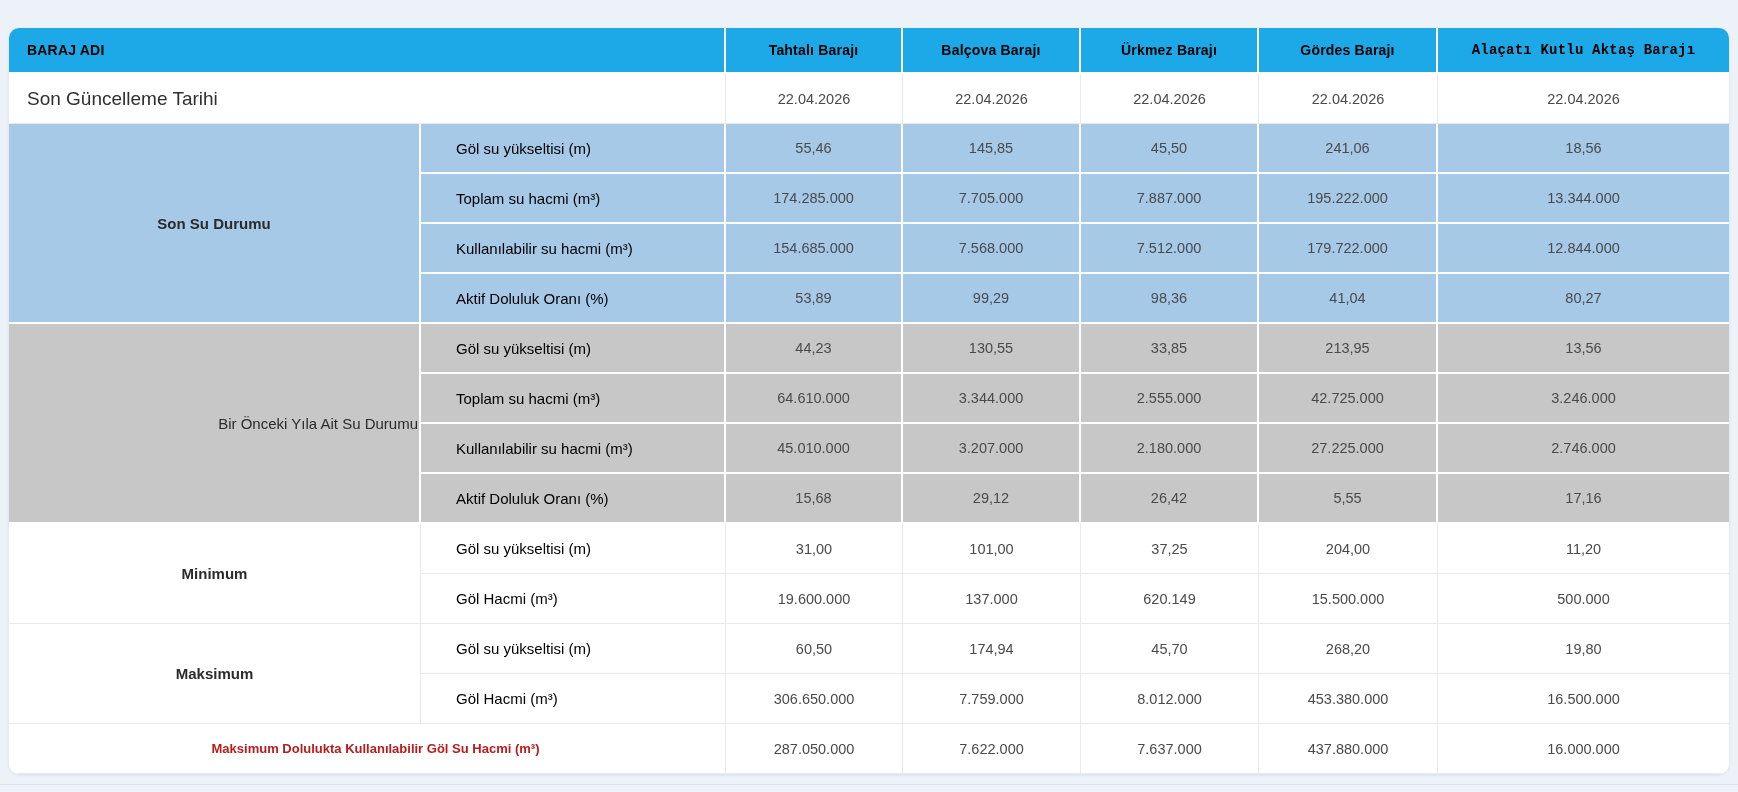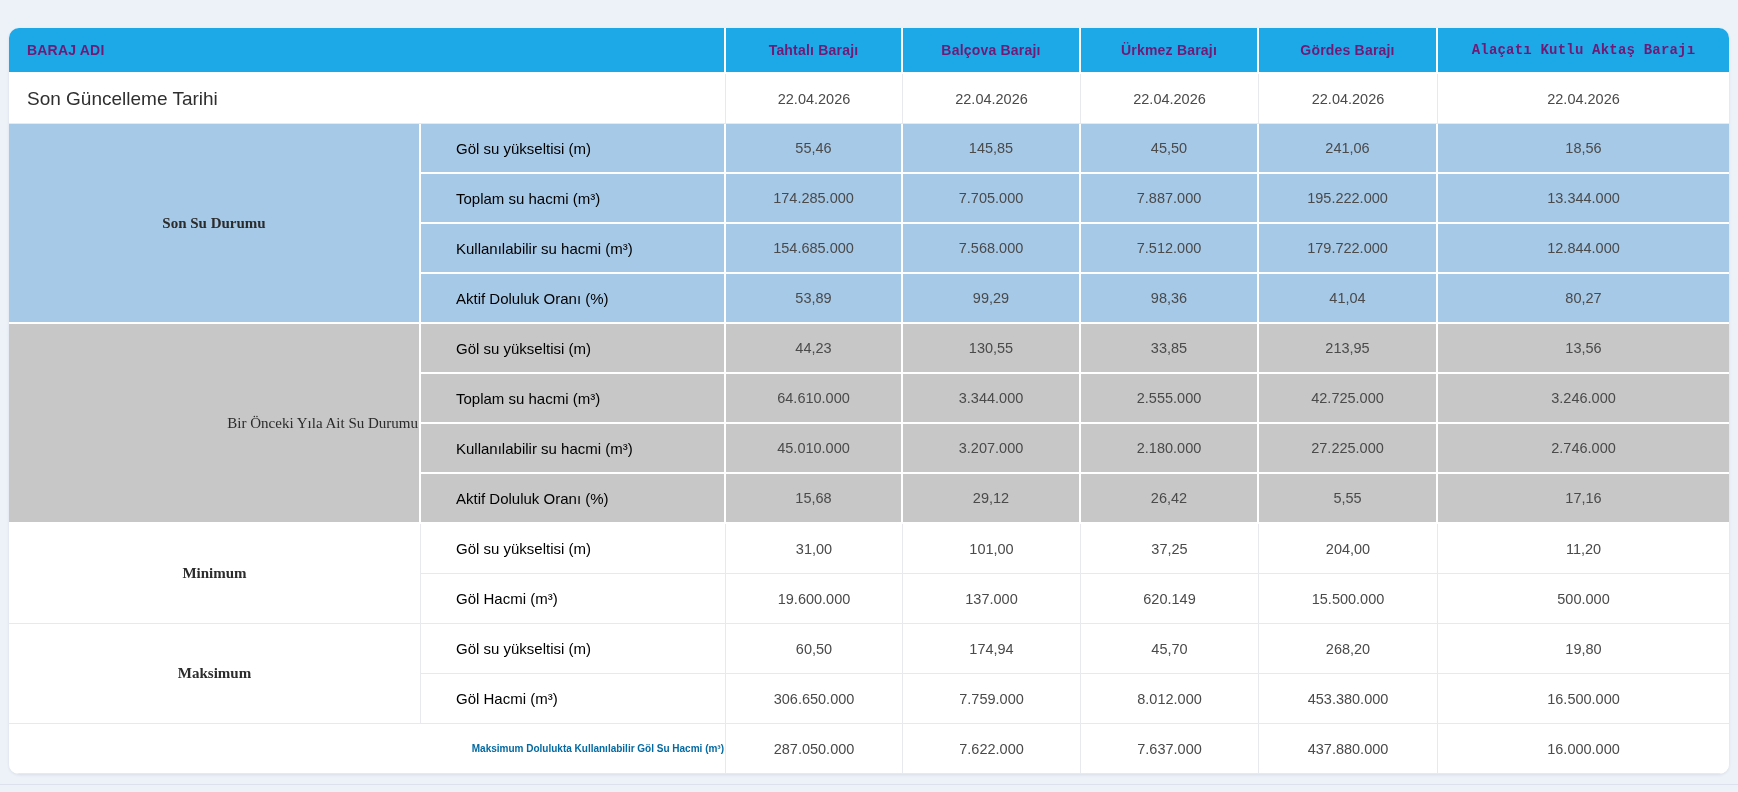--- a/index.html
+++ b/index.html
@@ -30,21 +30,21 @@
   col.c-d1 { width: 177px; }
   col.c-d2 { width: 178px; }
   col.c-d3 { width: 178px; }
   col.c-d4 { width: 179px; }
   col.c-d5 { width: 291px; }
 
   th, td { box-sizing: border-box; vertical-align: middle; }
 
   th.head {
     background: #1da9e8;
-    color: #701a75;
+    color: #000000;
     font-size: 14px;
     font-weight: 700;
     height: 46px;
     border-right: 2px solid #ffffff;
     border-bottom: 2px solid #ffffff;
     text-align: center;
     letter-spacing: 0.2px;
   }
   th.head.lbl { text-align: left; padding-left: 18px; }
   th.head:last-child { border-right: none; font-family: Liberation Mono, monospace; }
@@ -76,40 +76,39 @@
     padding-left: 18px;
     color: #2f2f2f;
     font-size: 19px;
     height: 46px;
   }
   td.slabel {
     text-align: center;
     font-weight: 700;
     color: #2b2b2b;
     font-size: 15px;
-    font-family: Liberation Serif, serif;
   }
   td.slabel.leftalign {
     text-align: right;
     padding-left: 4px;
     font-weight: 400;
   }
   td.mlabel {
     text-align: left;
     padding-left: 35px;
     color: #000000;
     font-size: 15px;
   }
   td.val { text-align: center; }
   td.flabel {
-    text-align: right;
+    text-align: center;
     padding-left: 18px;
     font-weight: 700;
-    color: #0369a1;
-    font-size: 10px;
+    color: #b91c1c;
+    font-size: 13px;
   }
   .bottom-divider {
     width: 1738px;
     border-top: 1px solid #dce1ec;
     margin-top: 10px;
     height: 0;
   }
 </style>
 </head>
 <body>

